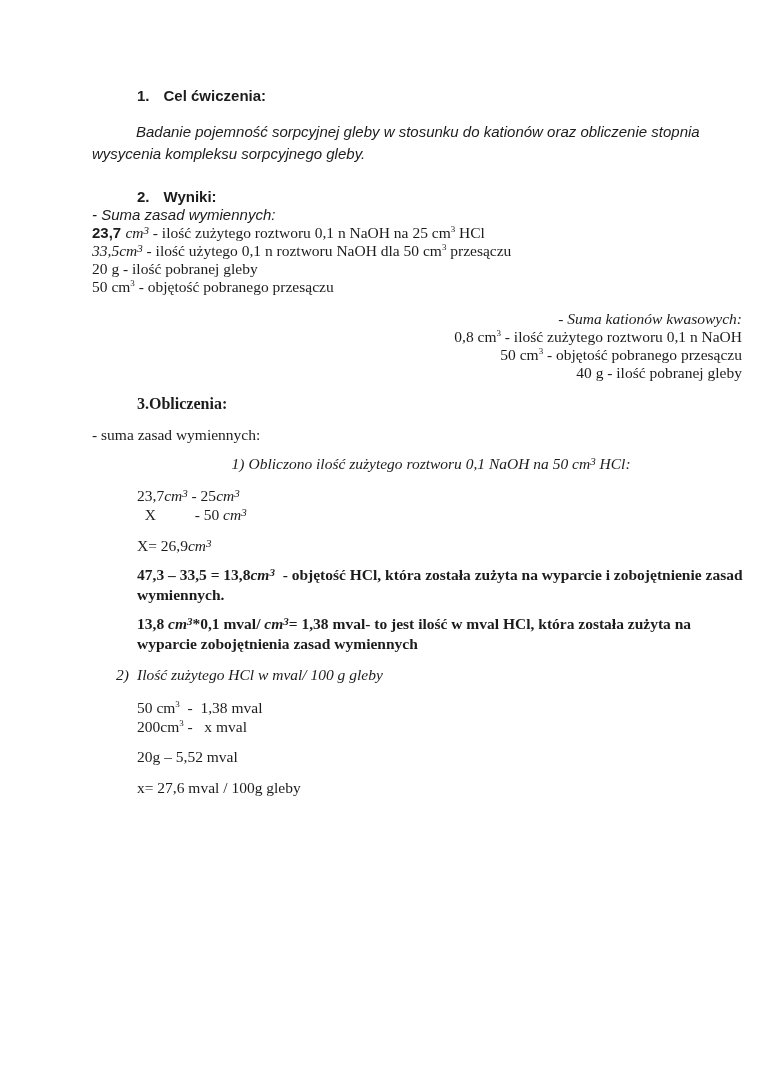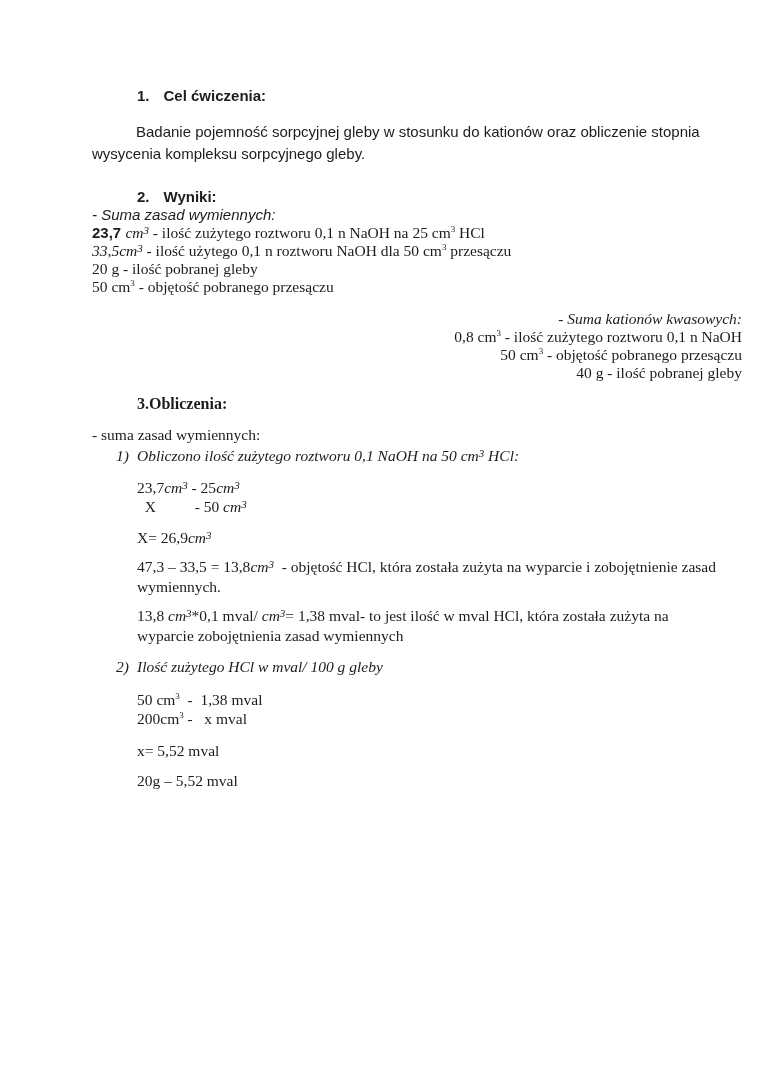--- a/index.html
+++ b/index.html
@@ -7,35 +7,35 @@
     width:760px;height:802px;box-sizing:border-box;position:relative;
     background:#ffffff;color:#1c1c1c;overflow:hidden;
     padding:86px 18px 0 92px;
     font-family:"Liberation Serif", serif;font-size:15.5px;
   }
   
   .h-sans{font-family:"Liberation Sans", sans-serif;font-size:15px;font-weight:700;margin-left:45px;line-height:19px;white-space:nowrap;}
   .hnum{display:inline-block;margin-right:14px;}
   
   .intro{font-family:"Liberation Sans", sans-serif;font-size:15px;line-height:22px;margin-top:16px;}
-  .lineblock{display:block;white-space:nowrap;}
+  .lineblock{display:block;white-space:nowrap;font-style:italic;}
   .firstline{text-indent:44px;}
   
   .line{line-height:18px;white-space:nowrap;}
   .sans-it{font-family:"Liberation Sans", sans-serif;font-size:15px;font-style:italic;}
   .serif-it{font-style:italic;}
   
   .h-serif{font-family:"Liberation Serif", serif;font-weight:700;font-size:16px;margin-left:45px;line-height:19px;white-space:nowrap;}
   
   .list-item{margin-left:24px;line-height:19px;white-space:nowrap;font-style:italic;}
   .marker{display:inline-block;width:21px;font-style:italic;}
   
   .formula{margin-left:45px;}
   .formula .line{line-height:19px;}
-  .para .line{line-height:20px;}
+  .para .line{line-height:20px;font-weight:bold;}
   
   .seg-r{font-style:normal;}
   .seg-i{font-style:italic;}
   .seg-bs{font-family:"Liberation Sans", sans-serif;font-weight:700;font-size:15px;}
   .seg-ss{font-size:9px;line-height:0;vertical-align:6px;}
   .seg-ils{font-style:italic;font-size:11px;line-height:0;vertical-align:4px;}
 </style>
 </head>
 <body>
 
@@ -66,21 +66,21 @@
     <div class="line serif-it">- Suma kationów kwasowych:</div>
     <div class="line"><span class="seg-r">0,8 cm</span><span class="seg-ss">3</span><span class="seg-r"> - ilość zużytego roztworu 0,1 n NaOH</span></div>
     <div class="line"><span class="seg-r">50 cm</span><span class="seg-ss">3</span><span class="seg-r"> - objętość pobranego przesączu</span></div>
     <div class="line"><span class="seg-r">40 g - ilość pobranej gleby</span></div>
   </div>
 
   <div class="h-serif" style="margin-top:12px;">3.Obliczenia:</div>
 
   <div class="line" style="margin-top:13px;">- suma zasad wymiennych:</div>
 
-  <div class="list-item" style="margin-top:2px;">
+  <div class="list-item" style="margin-top:10px;text-align:center;">
     <span class="marker">1)</span><span><span class="seg-i">Obliczono ilość zużytego roztworu 0,1 NaOH na 50 cm</span><span class="seg-ils">3</span><span class="seg-i"> HCl:</span></span>
   </div>
 
   <div class="formula" style="margin-top:13px;">
     <div class="line"><span class="seg-r">23,7</span><span class="seg-i">cm</span><span class="seg-ils">3</span><span class="seg-r"> - 25</span><span class="seg-i">cm</span><span class="seg-ils">3</span></div>
     <div class="line"><span class="seg-r">&nbsp;&nbsp;X&nbsp;&nbsp;&nbsp;&nbsp;&nbsp;&nbsp;&nbsp;&nbsp;&nbsp;&nbsp;- 50 </span><span class="seg-i">cm</span><span class="seg-ils">3</span></div>
   </div>
 
   <div class="formula" style="margin-top:12px;">
     <div class="line"><span class="seg-r">X= 26,9</span><span class="seg-i">cm</span><span class="seg-ils">3</span></div>
@@ -98,23 +98,20 @@
 
   <div class="list-item" style="margin-top:11px;">
     <span class="marker">2)</span><span><span class="seg-i">Ilość zużytego HCl w mval/ 100 g gleby</span></span>
   </div>
 
   <div class="formula" style="margin-top:14px;">
     <div class="line"><span class="seg-r">50 cm</span><span class="seg-ss">3</span><span class="seg-r">&nbsp; -&nbsp; 1,38 mval</span></div>
     <div class="line"><span class="seg-r">200cm</span><span class="seg-ss">3</span><span class="seg-r"> -&nbsp;&nbsp; x mval</span></div>
   </div>
 
-  <div class="formula" style="margin-top:13px;">
-    <div class="line"><span class="seg-r">x= 5,52 mval</span></div>
-  </div>
 
   <div class="formula" style="margin-top:11px;">
     <div class="line"><span class="seg-r">20g – 5,52 mval</span></div>
   </div>
 
   <div class="formula" style="margin-top:12px;">
     <div class="line"><span class="seg-r">x= 27,6 mval / 100g gleby</span></div>
   </div>
 
 </div>

